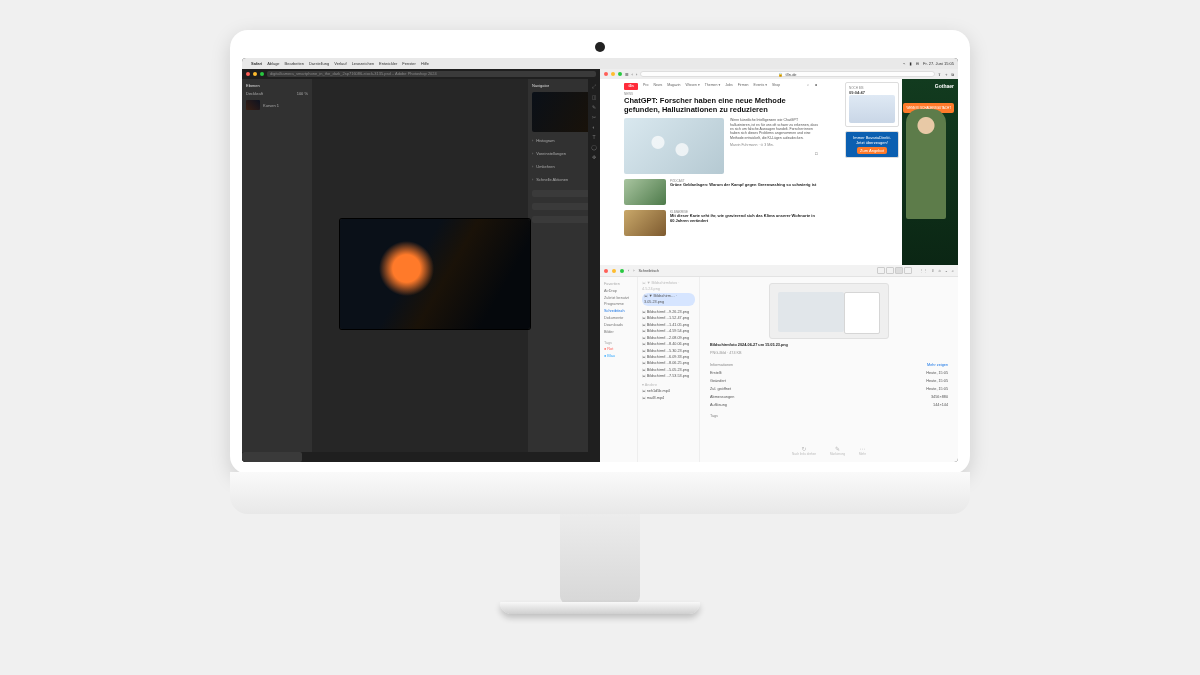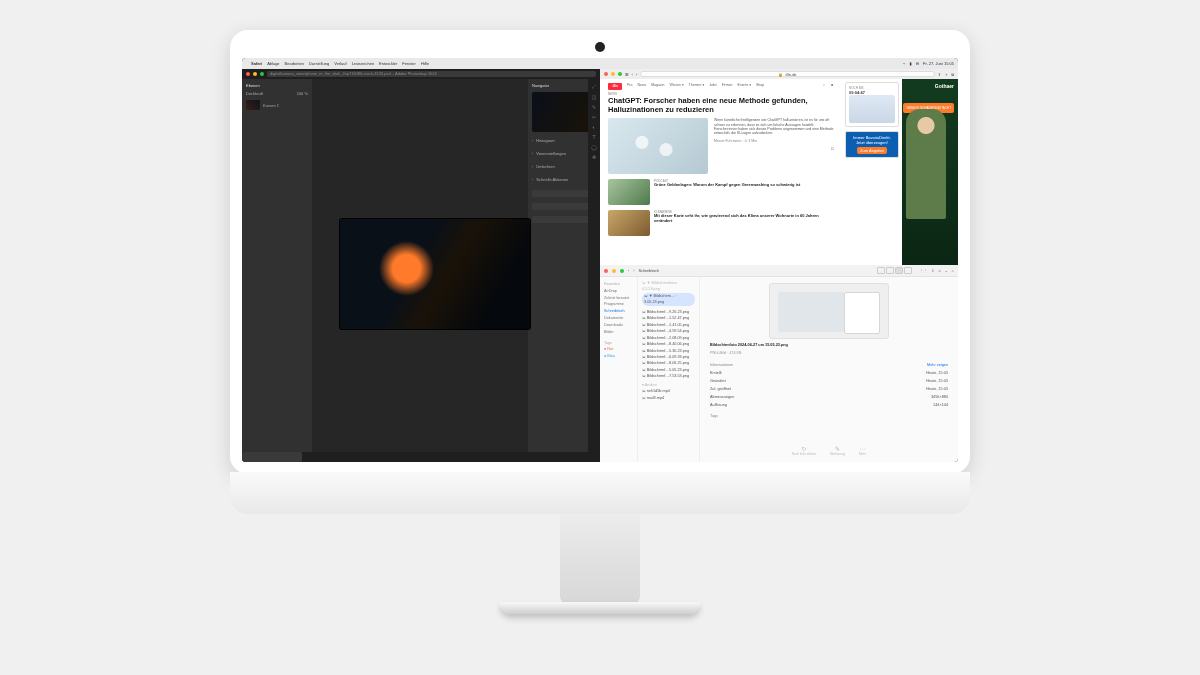--- a/index.html
+++ b/index.html
@@ -46,21 +46,21 @@
   .appL .filmstrip{ position:absolute; bottom:0; left:0; width:60px; height:10px; background:#3a3a3a; border-radius:2px;}
   .appL .vtoolbar{ position:absolute; top:10px; right:0; width:12px; bottom:10px; background:#1f1f1f;
                    display:flex; flex-direction:column; gap:4px; align-items:center; padding:4px 0; font-size:5px; color:#777;}
 
   
   .safari { position:absolute; top:11px; left:358px; width:358px; height:196px; background:#fff; font-size:4px; color:#444;}
   .safari .chrome{ height:10px; background:#eee; display:flex; align-items:center; gap:3px; padding:0 4px;}
   .dot{width:4px;height:4px;border-radius:50%;}
   .safari .addr{flex:1;background:#fdfdfd;border:1px solid #ddd;height:6px;border-radius:3px;display:flex;align-items:center;justify-content:center;gap:2px;}
   .page{ display:flex; height:calc(100% - 10px);}
-  .content{ flex:1; padding:4px 8px; overflow:hidden;}
+  .content{ flex:1; padding:4px 24px; overflow:hidden;}
   .nav2{ display:flex; gap:5px; font-size:3.5px; color:#666; margin-bottom:2px; flex-wrap:wrap;}
   .nav2 .logo{ width:14px; height:7px; background:#ff2b3a; border-radius:1px; color:#fff; text-align:center; line-height:7px; font-weight:bold;}
   .kicker{ font-size:3px; color:#888; text-transform:uppercase;}
   h1.headline{ font-size:7.5px; font-weight:700; color:#111; line-height:1.15; margin:1px 0 4px;}
   .hero{ display:flex; gap:6px;}
   .heroImg{ width:100px; height:56px; background:linear-gradient(135deg,#d9e8ef,#b5c9d2); border-radius:2px; position:relative;}
   .heroImg::after{content:""; position:absolute; inset:10px; background:
       radial-gradient(circle at 30% 40%, rgba(255,255,255,.7) 0 6px, transparent 7px),
       radial-gradient(circle at 60% 60%, rgba(255,255,255,.7) 0 6px, transparent 7px);}
   .heroTxt{ flex:1; font-size:3.5px; color:#555; line-height:1.25;}

